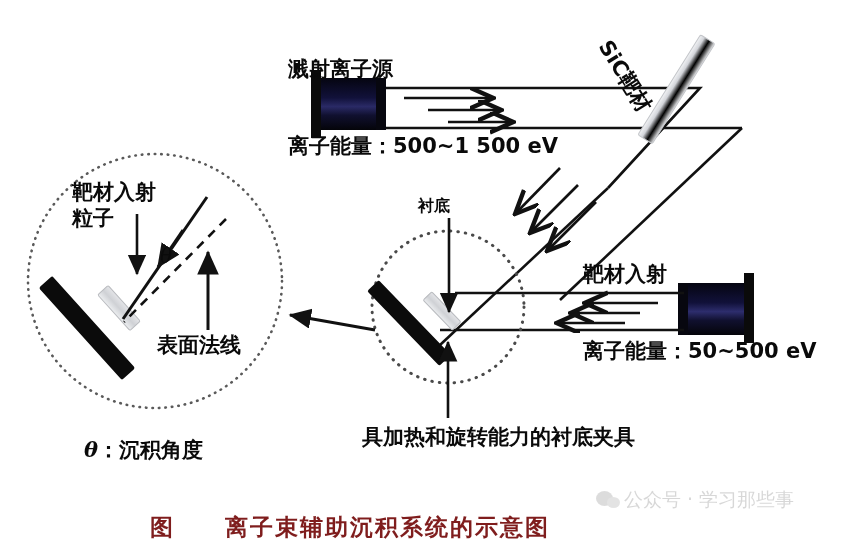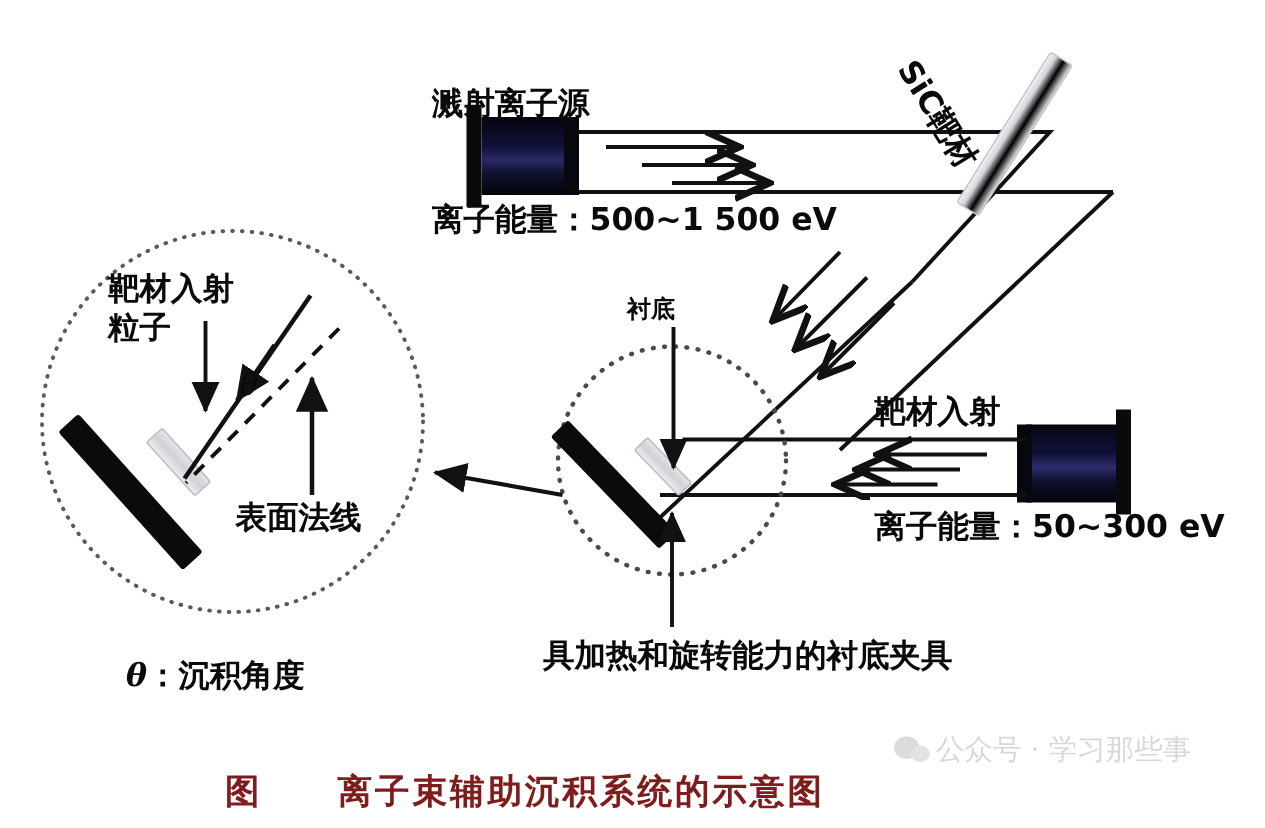--- a/index.html
+++ b/index.html
@@ -260,21 +260,21 @@
 
   </svg>
 
   <div class="lbl" id="sputter-label">
     <div>溅射离子源</div>
     <div class="l2">离子能量：500~1 500 eV</div>
   </div>
 
   <div class="lbl" id="assist-label">
     <div>靶材入射</div>
-    <div>离子能量：50~300 eV</div>
+    <div>离子能量：50~500 eV</div>
   </div>
 
   <div class="lbl" id="target-label">SiC靶材</div>
 
   <div class="lbl" id="substrate-label">衬底</div>
 
   <div class="lbl" id="holder-label">具加热和旋转能力的衬底夹具</div>
 
   <div class="lbl" id="inset-normal-label">表面法线</div>
 

